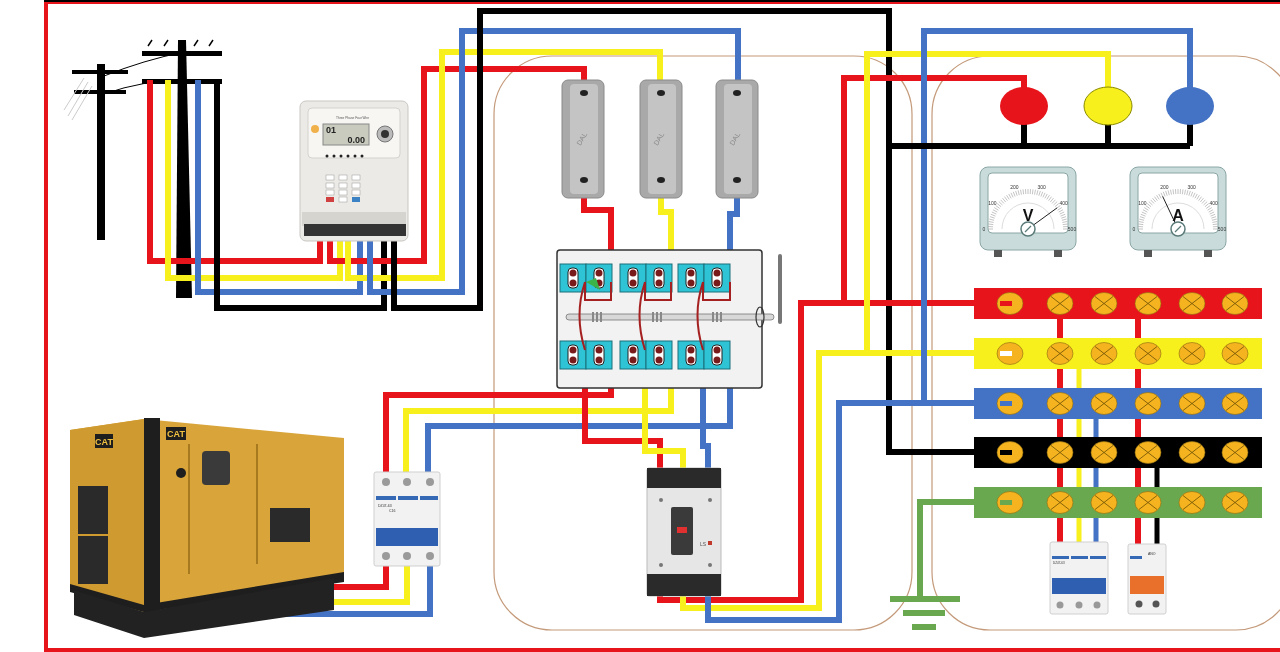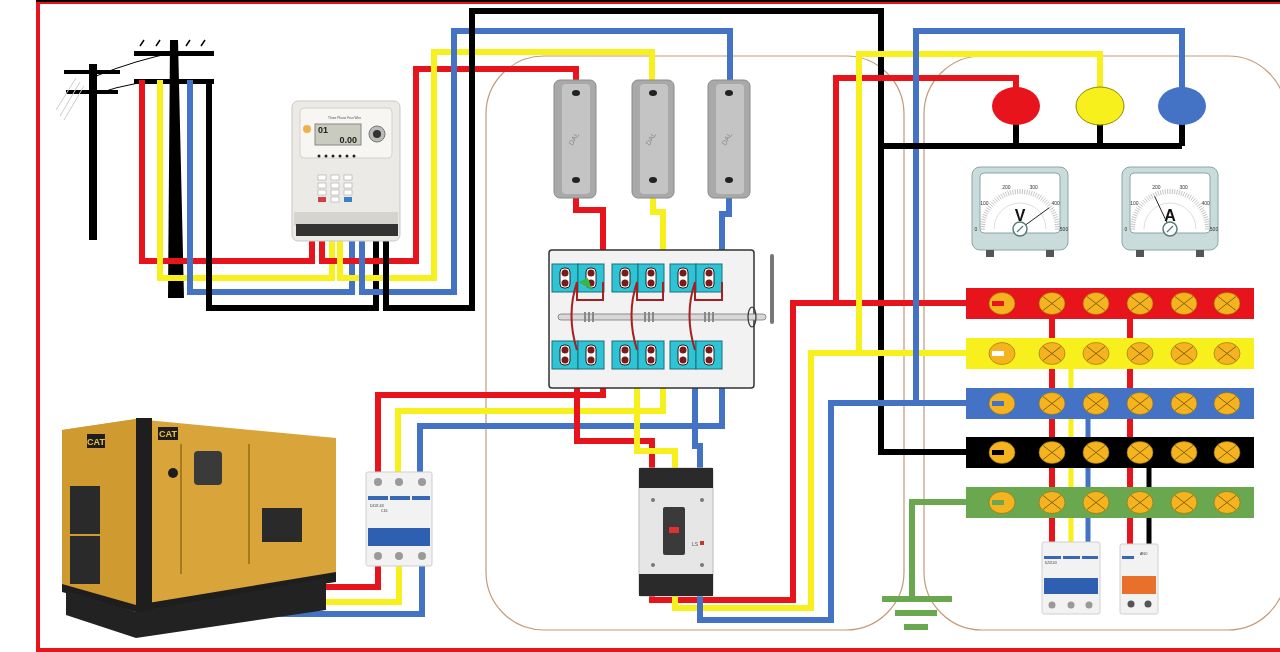--- a/index.html
+++ b/index.html
@@ -1,18 +1,18 @@
 <!DOCTYPE html>
 <html><head>
 <meta charset="utf-8">
 <style>
   html, body { margin:0; padding:0; background:#ffffff; }
   body { width:1280px; height:652px; overflow:hidden; position:relative;
          font-family:"Liberation Sans", sans-serif; }
-  #frame { position:absolute; left:8px; top:0; width:1046px; height:652px;padding-left:28px; }
+  #frame { position:absolute; left:16px; top:0; width:1046px; height:652px;padding-left:28px; }
   svg text { font-family:"Liberation Sans", sans-serif; }
   .wire { fill:none; stroke-linejoin:miter; stroke-linecap:butt; }
 </style>
 </head>
 <body>
 
 <div id="frame">
 <svg width="1280" height="652" viewBox="0 0 1280 652" xmlns="http://www.w3.org/2000/svg">
 
   <rect x="2" y="2" width="1276" height="648" fill="#ffffff" stroke="#e8141b" stroke-width="4"></rect>

